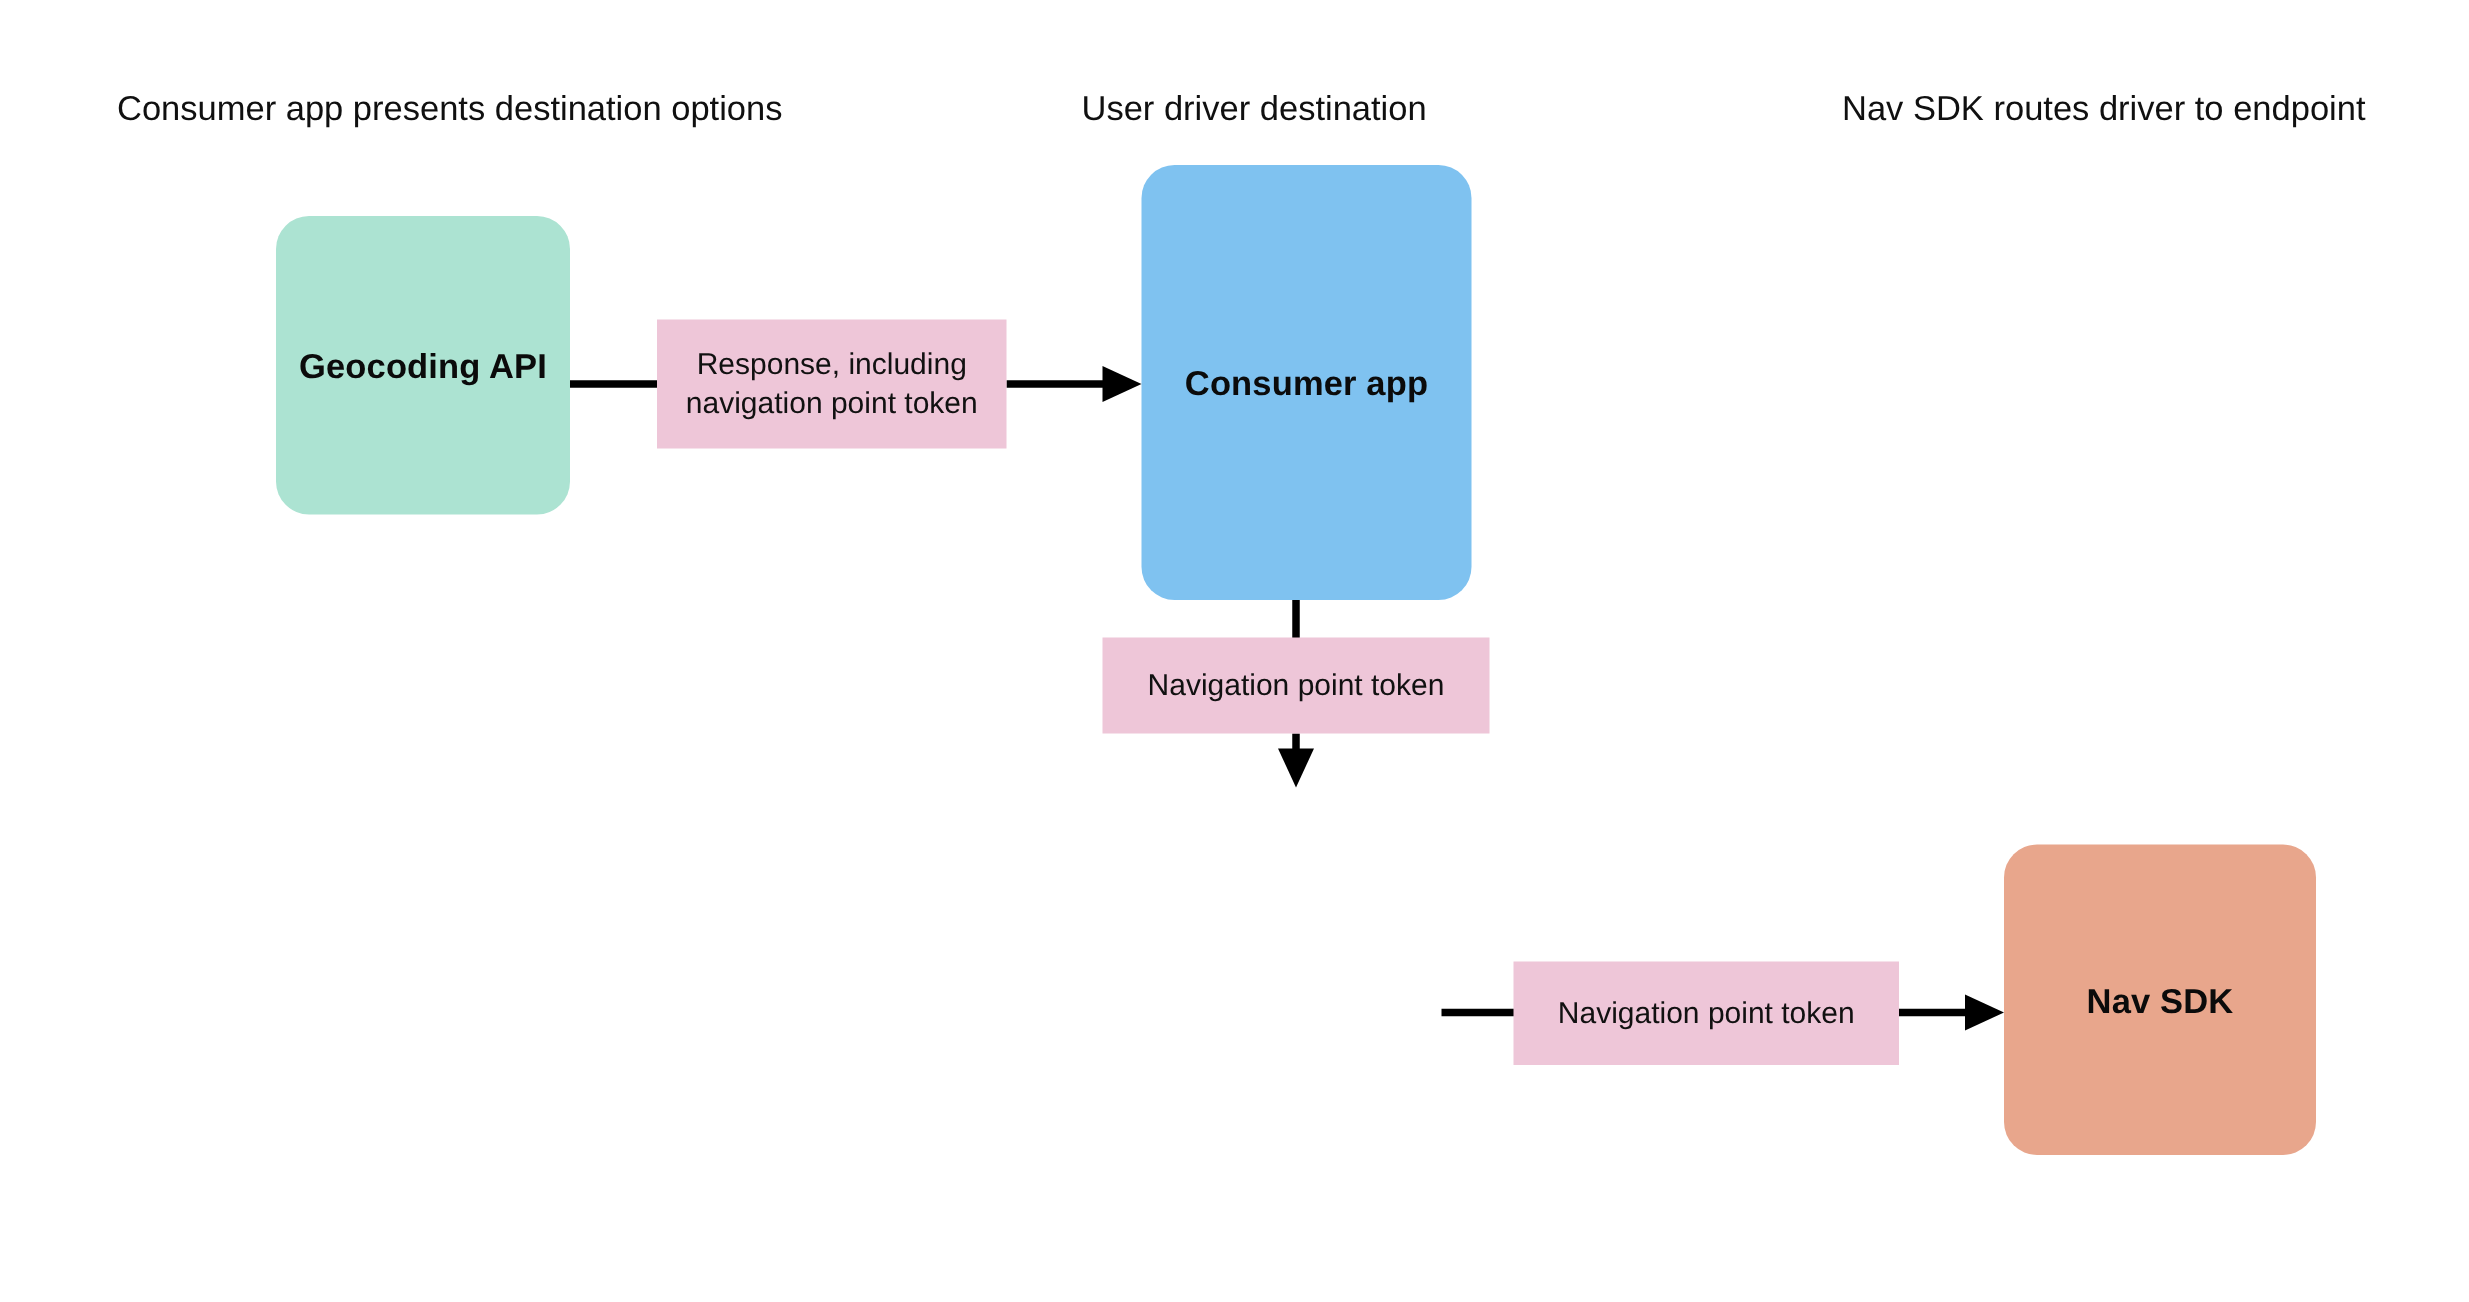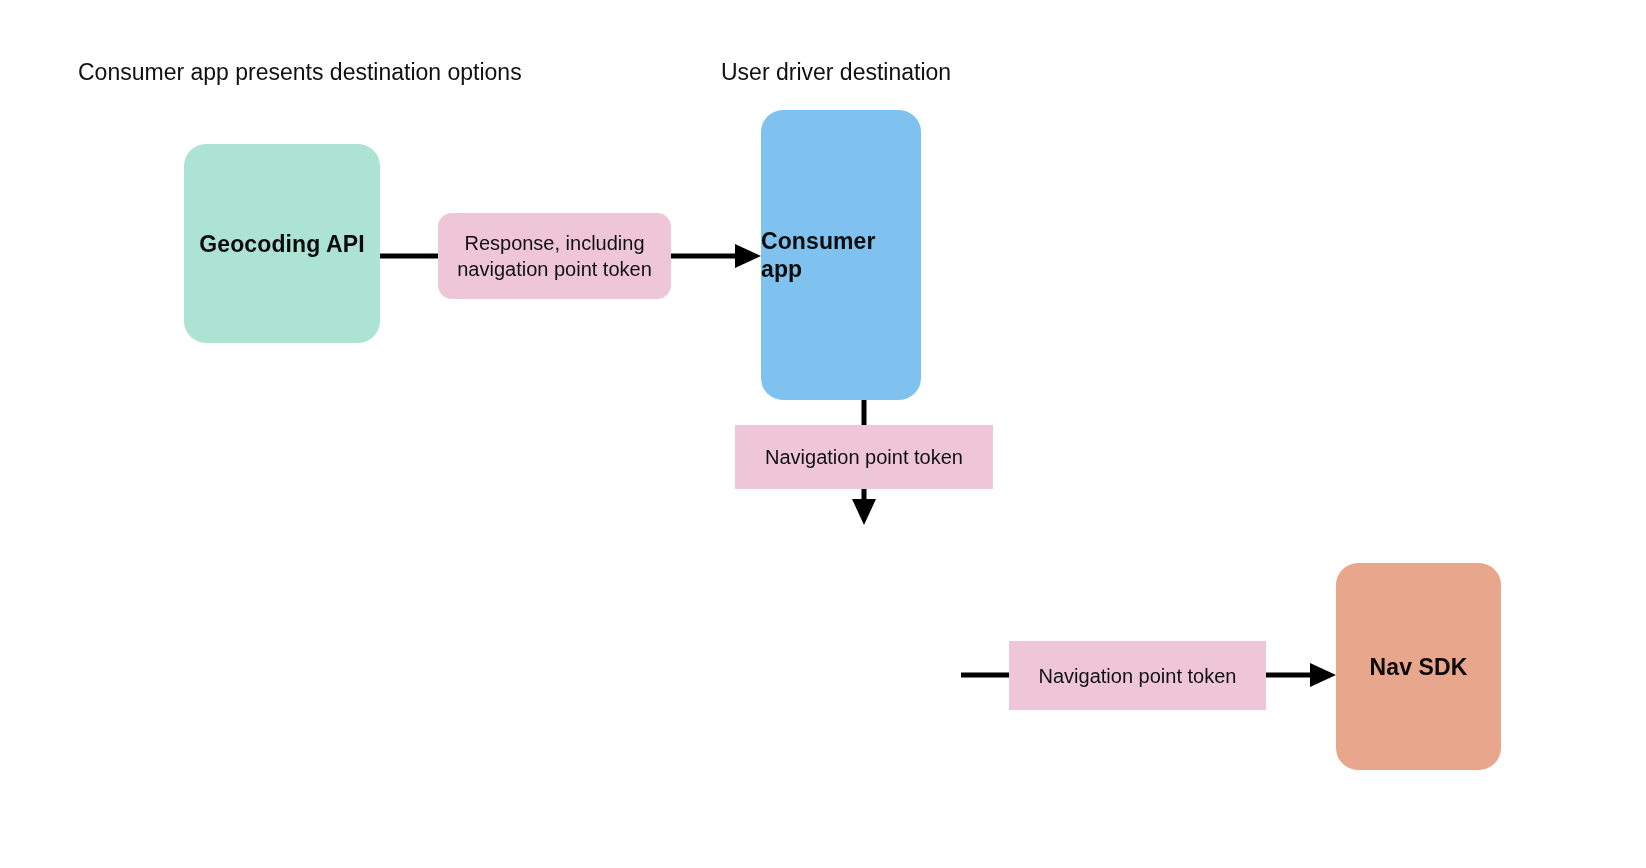--- a/index.html
+++ b/index.html
@@ -35,47 +35,48 @@
   #header-navsdk   { left: 1207px; top: 58px; }
 
   
   .node {
     position: absolute;
     display: flex;
     align-items: center;
     justify-content: center;
     border-radius: 22px;
     box-sizing: border-box;
+    text-align: center;
   }
   .node-label {
     font-size: 23px;
     font-weight: bold;
     color: #0b0b0b;
     line-height: 28px;
     letter-spacing: 0.1px;
   }
 
   #node-geocoding {
     left: 163px; top: 144px;
     width: 196px; height: 199px;
     background: #ace3d2;
   }
   #node-consumer-app {
     left: 740px; top: 110px;
-    width: 160px; height: 290px;
+    width: 220px; height: 290px;
     background: #7fc2f0;
   }
   #node-driver-app {
     left: 740px; top: 525px;
     width: 200px; height: 293px;
     background: #7fc2f0;
   }
   #node-nav-sdk {
     left: 1315px; top: 563px;
-    width: 165px; height: 207px;
+    width: 208px; height: 207px;
     background: #e8a68c;
   }
 
   
   .edge-label {
     position: absolute;
     background: #eec6d8;
     display: flex;
     align-items: center;
     justify-content: center;
@@ -84,21 +85,21 @@
   }
   .edge-label-text {
     font-size: 20px;
     line-height: 26px;
     color: #111111;
     text-align: center;
     padding: 0 10px;
   }
   #label-response {
     left: 417px; top: 213px;
-    width: 233px; height: 86px; border-radius: 14px;
+    width: 233px; height: 86px;
   }
   #label-token-vertical {
     left: 714px; top: 425px;
     width: 258px; height: 64px;
   }
   #label-token-horizontal {
     left: 988px; top: 641px;
     width: 257px; height: 69px;
   }
 
@@ -117,20 +118,21 @@
   }
   .edge-head { fill: #000000; }
 </style>
 </head>
 <body>
 
 <div id="canvas">
 
   <div id="header-consumer" class="col-header">Consumer app presents destination options</div>
   <div id="header-user" class="col-header">User driver destination</div>
+  <div id="header-navsdk" class="col-header">Nav SDK routes driver to endpoint</div>
 
   <svg class="edge-svg" viewBox="0 0 1646 868" xmlns="http://www.w3.org/2000/svg">
 
     <g>
       <line class="edge-line" x1="359" y1="256" x2="418" y2="256"></line>
       <line class="edge-line" x1="650" y1="256" x2="722" y2="256"></line>
       <polygon class="edge-head" points="740,256 714,244 714,268"></polygon>
     </g>
 
     <g>

